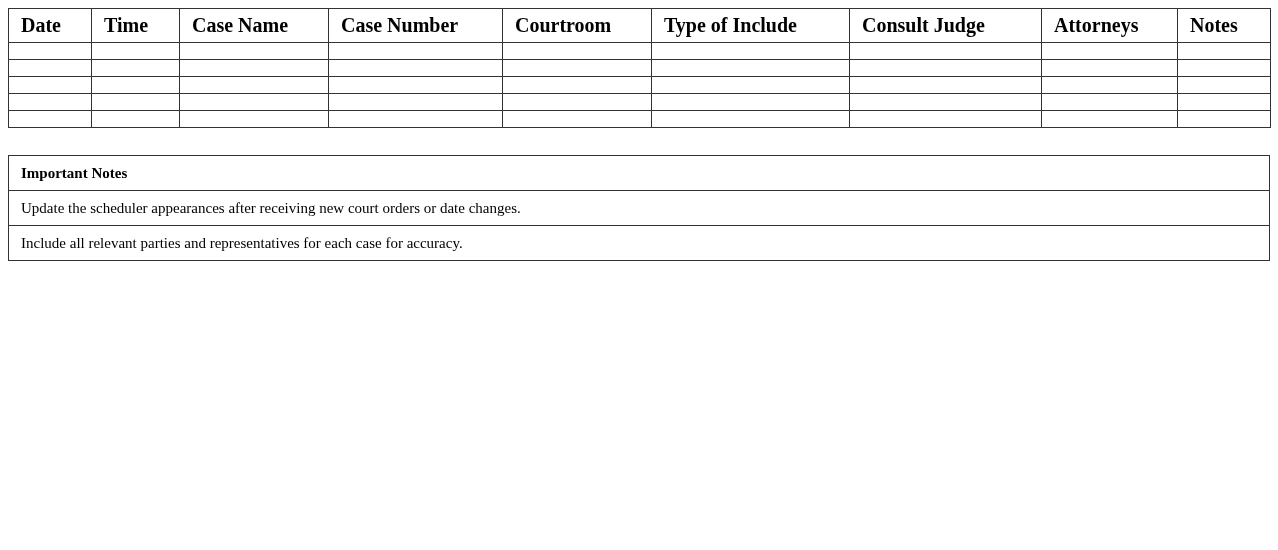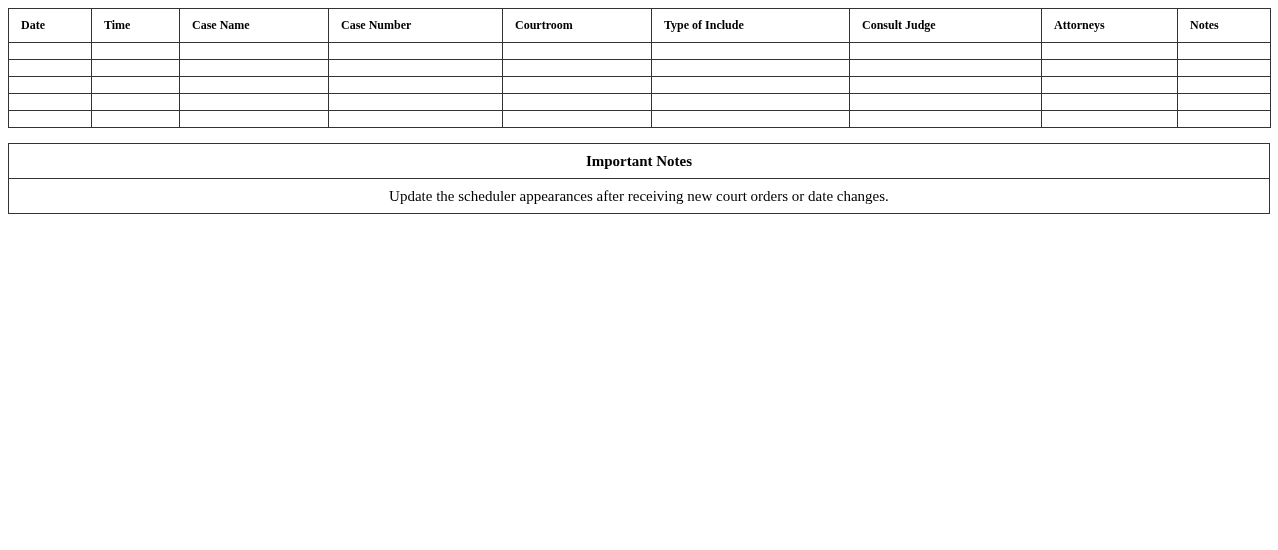--- a/index.html
+++ b/index.html
@@ -6,24 +6,24 @@
     body {
       width: 1278px; height: 550px; overflow: hidden;
       font-family: "Liberation Serif", serif;
       color: #000;
     }
     .wrap { position: absolute; left: 8px; top: 8px; width: 1262px; }
     table { border-collapse: collapse; width: 1262px; table-layout: fixed; }
     .schedule th, .schedule td { border: 1px solid #333; }
     .schedule th {
       height: 33px; text-align: left; padding: 0 12px;
-      font-weight: bold; font-size: 12px; vertical-align: middle;
+      font-weight: bold; font-size: 20px; vertical-align: middle;
     }
     .schedule td { height: 16px; padding: 0; }
-    .notes { margin-top: 15px; text-align: center; }
+    .notes { margin-top: 27px; }
     .notes td {
       border: 1px solid #333; height: 34px; padding: 0 12px;
       font-size: 15px; vertical-align: middle;
     }
     .notes td.head { font-weight: bold; }
   </style>
 </head>
 <body>
 
 <div class="wrap">
@@ -112,15 +112,18 @@
   </table>
 
   <table class="notes">
     <tbody>
         <tr>
       <td class="head">Important Notes</td>
     </tr>
     <tr>
       <td>Update the scheduler appearances after receiving new court orders or date changes.</td>
     </tr>
+    <tr>
+      <td>Include all relevant parties and representatives for each case for accuracy.</td>
+    </tr>
   </tbody>
     </table>
 </div>
 
 </body></html>

